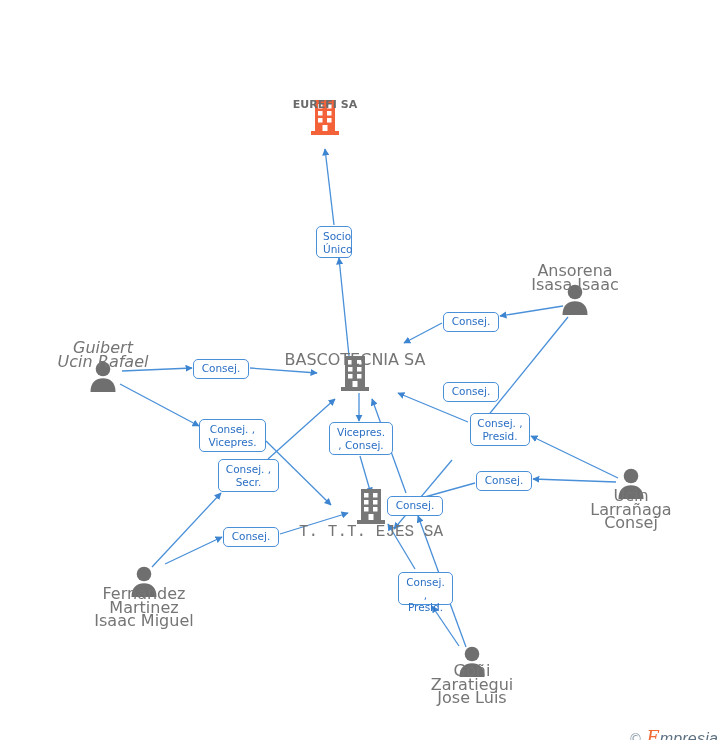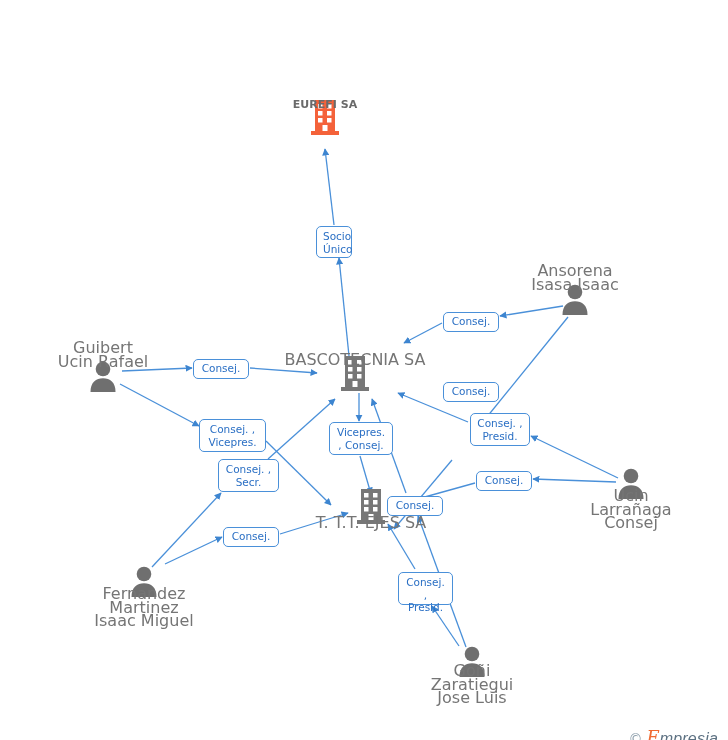--- a/index.html
+++ b/index.html
@@ -153,31 +153,31 @@
           <rect x="10" y="6" width="4.5" height="4.5"></rect>
           <rect x="19" y="6" width="4.5" height="4.5"></rect>
           <rect x="10" y="13" width="4.5" height="4.5"></rect>
           <rect x="19" y="13" width="4.5" height="4.5"></rect>
           <rect x="10" y="20" width="4.5" height="4.5"></rect>
           <rect x="19" y="20" width="4.5" height="4.5"></rect>
           <rect x="14.5" y="27" width="5" height="6"></rect>
         </g>
       </svg>
     </div>
-    <div class="nlabel below" style="margin-top:10px;">T. T.T. EJES SA</div>
+    <div class="nlabel below" style="margin-top:20px;font-family:Liberation Mono, monospace;">T. T.T. EJES SA</div>
   </div>
 
   <div class="node" style="left:103px;top:360px;width:0;height:0;">
     <div style="position:absolute;left:-15px;top:-16px;">
       <svg class="person-glyph" viewBox="0 0 30 32">
         <circle cx="15" cy="9" r="7.3" fill="#6f6f6f"></circle>
         <path d="M 2.5 32 C 2.5 22 8 18.2 15 18.2 C 22 18.2 27.5 22 27.5 32 Z" fill="#6f6f6f"></path>
       </svg>
     </div>
-    <div class="nlabel above" style="white-space:pre;margin-bottom:8px;">Guibert
+    <div class="nlabel above" style="white-space:pre;margin-bottom:8px;font-style:italic;">Guibert
 Ucin Rafael</div>
   </div>
 
   <div class="node" style="left:575px;top:283px;width:0;height:0;">
     <div style="position:absolute;left:-15px;top:-16px;">
       <svg class="person-glyph" viewBox="0 0 30 32">
         <circle cx="15" cy="9" r="7.3" fill="#6f6f6f"></circle>
         <path d="M 2.5 32 C 2.5 22 8 18.2 15 18.2 C 22 18.2 27.5 22 27.5 32 Z" fill="#6f6f6f"></path>
       </svg>
     </div>

